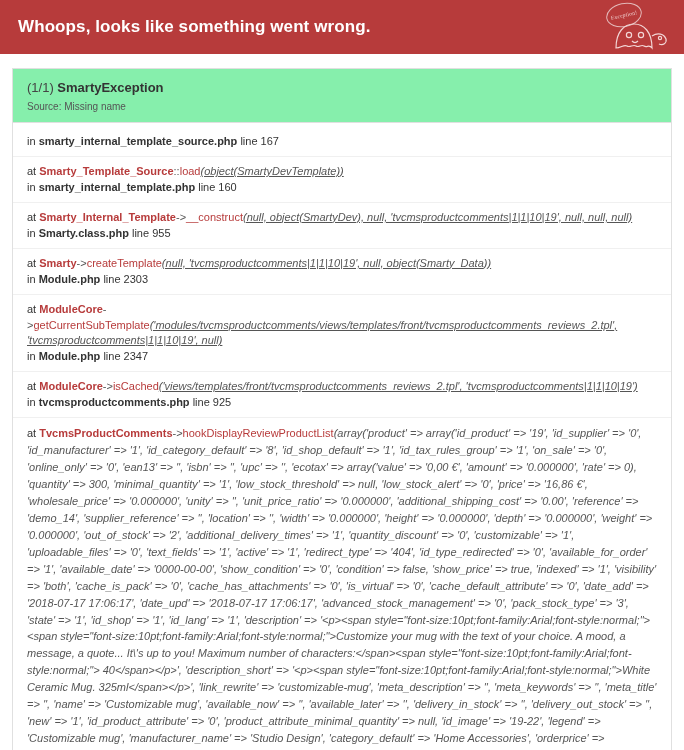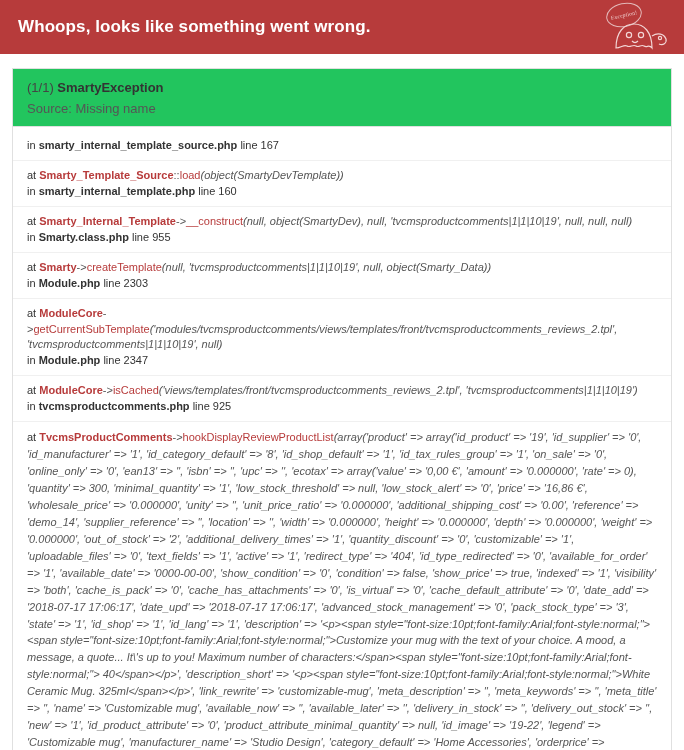--- a/index.html
+++ b/index.html
@@ -56,38 +56,38 @@
   }
   
   .page {
     padding: 14px 12px 0 12px;
   }
   .panel {
     border: 1px solid #e0e0e0;
     background: #ffffff;
   }
   .panel-head {
-    background: #22c55e;
+    background: #86efac;
     border-bottom: 1px solid #e0e0e0;
     padding: 11px 14px 10px 14px;
   }
   .exception-title {
     font-size: 13px;
     color: #444;
   }
   .exception-title .idx {
     font-weight: normal;
   }
   .exception-title .name {
     font-weight: bold;
     color: #333;
   }
   .exception-source {
     margin-top: 6px;
-    font-size: 13px;
+    font-size: 10px;
     color: #555;
   }
   .panel-body {
     padding: 4px 0 10px 0;
   }
   
   .trace-row {
     padding: 7px 14px 6px 14px;
     line-height: 1.45;
     border-bottom: 1px solid #f0f0f0;
@@ -103,20 +103,21 @@
     font-weight: bold;
   }
   .sep { color: #555; }
   .fn {
     color: #b73b3b;
     font-weight: normal;
   }
   .args {
     color: #555;
     font-style: italic;
+    text-decoration: underline;
   }
   .file {
     font-weight: bold;
     color: #333;
     text-align: right;
   }
   .lineno { color: #333; text-align: right; }
   .dump {
     color: #555;
     font-style: italic;

